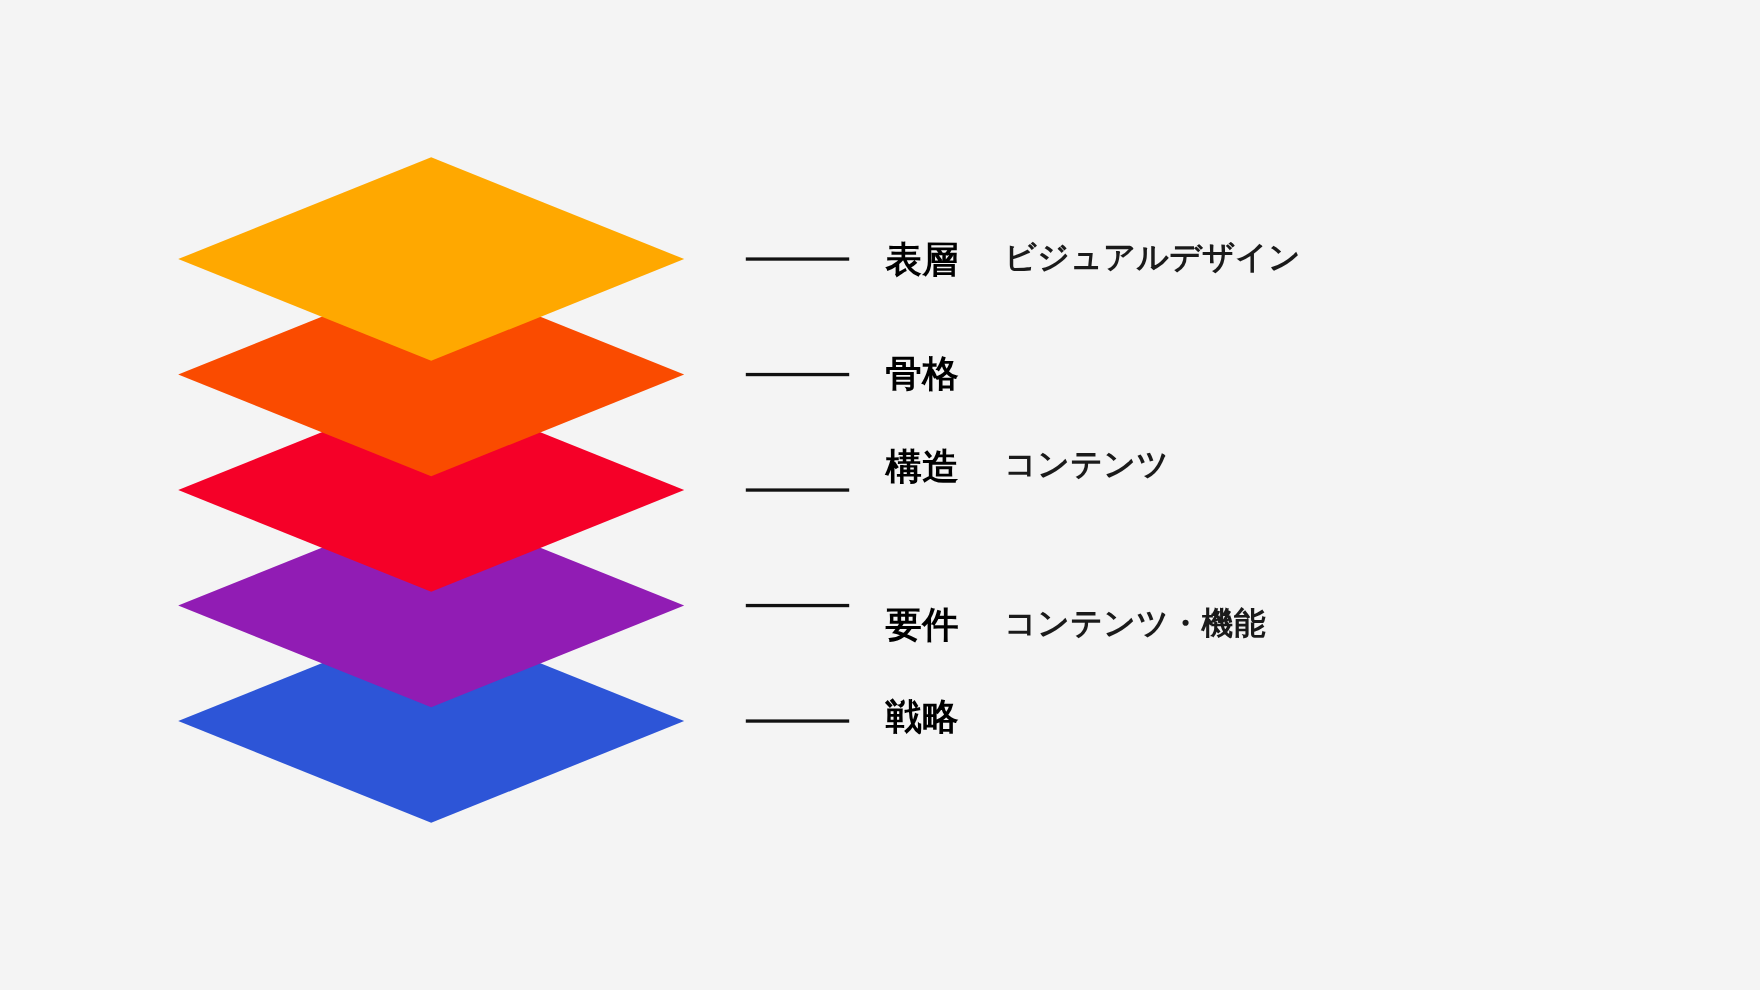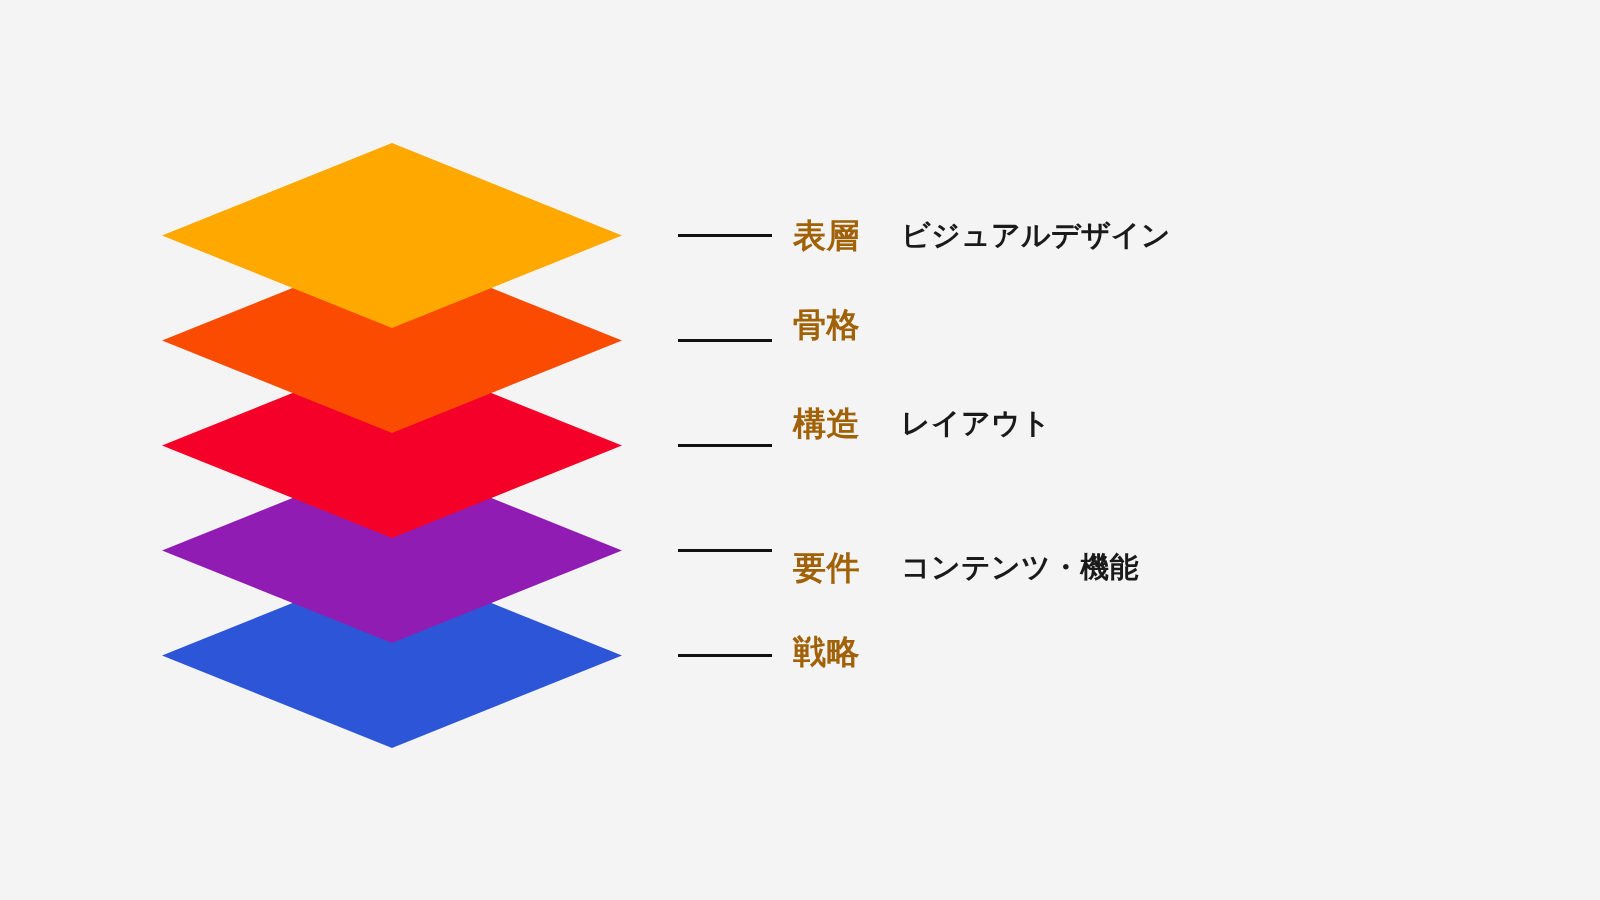--- a/index.html
+++ b/index.html
@@ -58,24 +58,25 @@
     position: absolute;
     left: 793px;
     height: 46px;
     display: flex;
     align-items: center;
     white-space: nowrap;
   }
   .label-title {
     font-size: 33px;
     font-weight: 700;
-    color: #a16207;
+    color: #000000;
     letter-spacing: 0.5px;
     line-height: 1;
     min-width: 82px;
+    margin-left: 12px;
   }
   .label-desc {
     font-size: 29px;
     font-weight: 700;
     color: #1a1a1a;
     letter-spacing: 0.3px;
     line-height: 1;
     margin-left: 26px;
   }
 </style>
@@ -121,26 +122,26 @@
       <div class="connector" style="top: 549px;"></div>
       <div class="connector" style="top: 654px;"></div>
     </div>
 
   <div class="label-group">
 
   <div class="label-row" style="top: 212px;">
         <span class="label-title">表層</span>
         <span class="label-desc">ビジュアルデザイン</span>
       </div>
-      <div class="label-row" style="top: 304px; font-family: Liberation Mono, monospace;">
+      <div class="label-row" style="top: 316px;">
         <span class="label-title">骨格</span>
       </div>
       <div class="label-row" style="top: 400px;">
         <span class="label-title">構造</span>
-        <span class="label-desc">レイアウト</span>
+        <span class="label-desc">コンテンツ</span>
       </div>
       <div class="label-row" style="top: 544px;">
         <span class="label-title">要件</span>
         <span class="label-desc">コンテンツ・機能</span>
       </div>
       <div class="label-row" style="top: 628px;">
         <span class="label-title">戦略</span>
       </div>
     </div>
 

